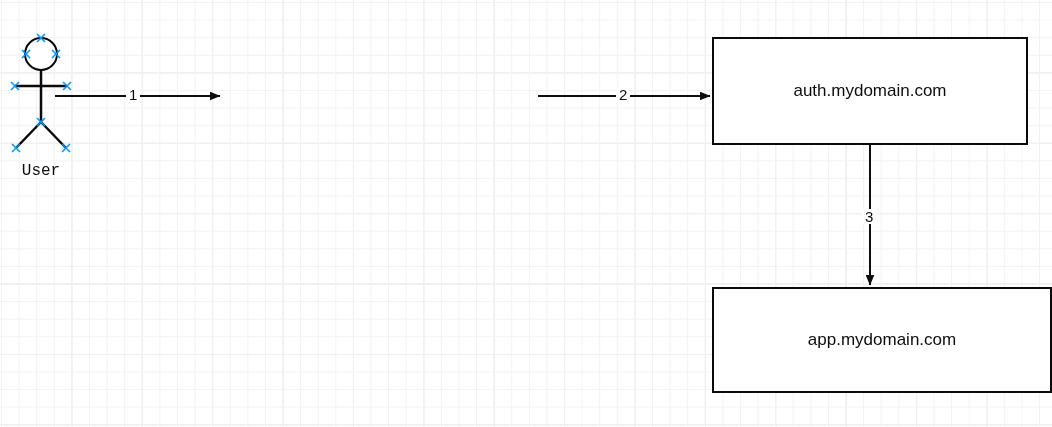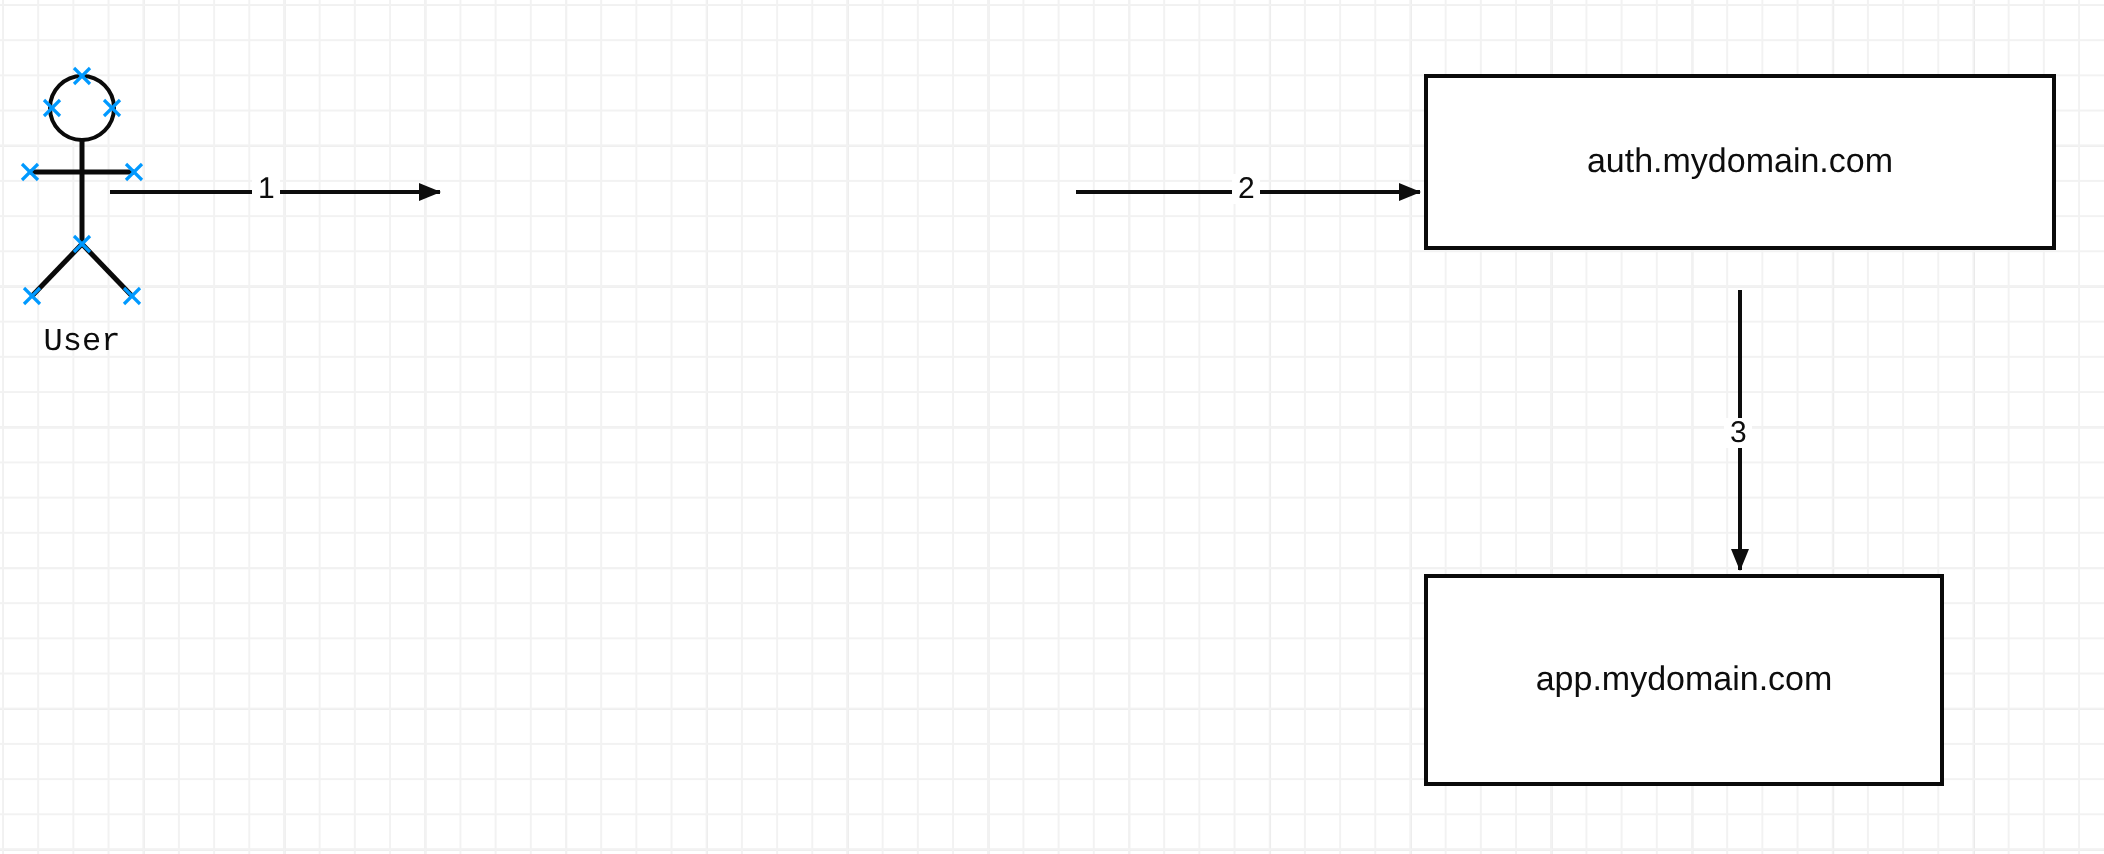--- a/index.html
+++ b/index.html
@@ -129,25 +129,25 @@
     <line x1="55" y1="96" x2="220" y2="96" stroke="#0d0d0d" stroke-width="2" marker-end="url(#arrowhead)"></line>
 
     <line x1="538" y1="96" x2="710" y2="96" stroke="#0d0d0d" stroke-width="2" marker-end="url(#arrowhead)"></line>
 
     <line x1="870" y1="145" x2="870" y2="285" stroke="#0d0d0d" stroke-width="2" marker-end="url(#arrowhead)"></line>
   </svg>
 
   <div class="actor-label" style="left:13px; top:162px; width:56px;font-family:Liberation Mono, monospace;">User</div>
 
 
-  <div class="node-box" style="left:712px; top:37px; width:316px; height:88px;">
+  <div class="node-box" style="left:712px; top:37px; width:316px; height:108px;">
     <span class="node-label">auth.mydomain.com</span>
   </div>
 
-  <div class="node-box" style="left:712px; top:287px; width:260px; height:106px;">
+  <div class="node-box" style="left:712px; top:287px; width:340px; height:106px;">
     <span class="node-label">app.mydomain.com</span>
   </div>
 
   <div class="edge-label" style="left:126px; top:87px;">1</div>
 
   <div class="edge-label" style="left:616px; top:87px;">2</div>
 
   <div class="edge-label" style="left:862px; top:209px;">3</div>
 
 </div>

